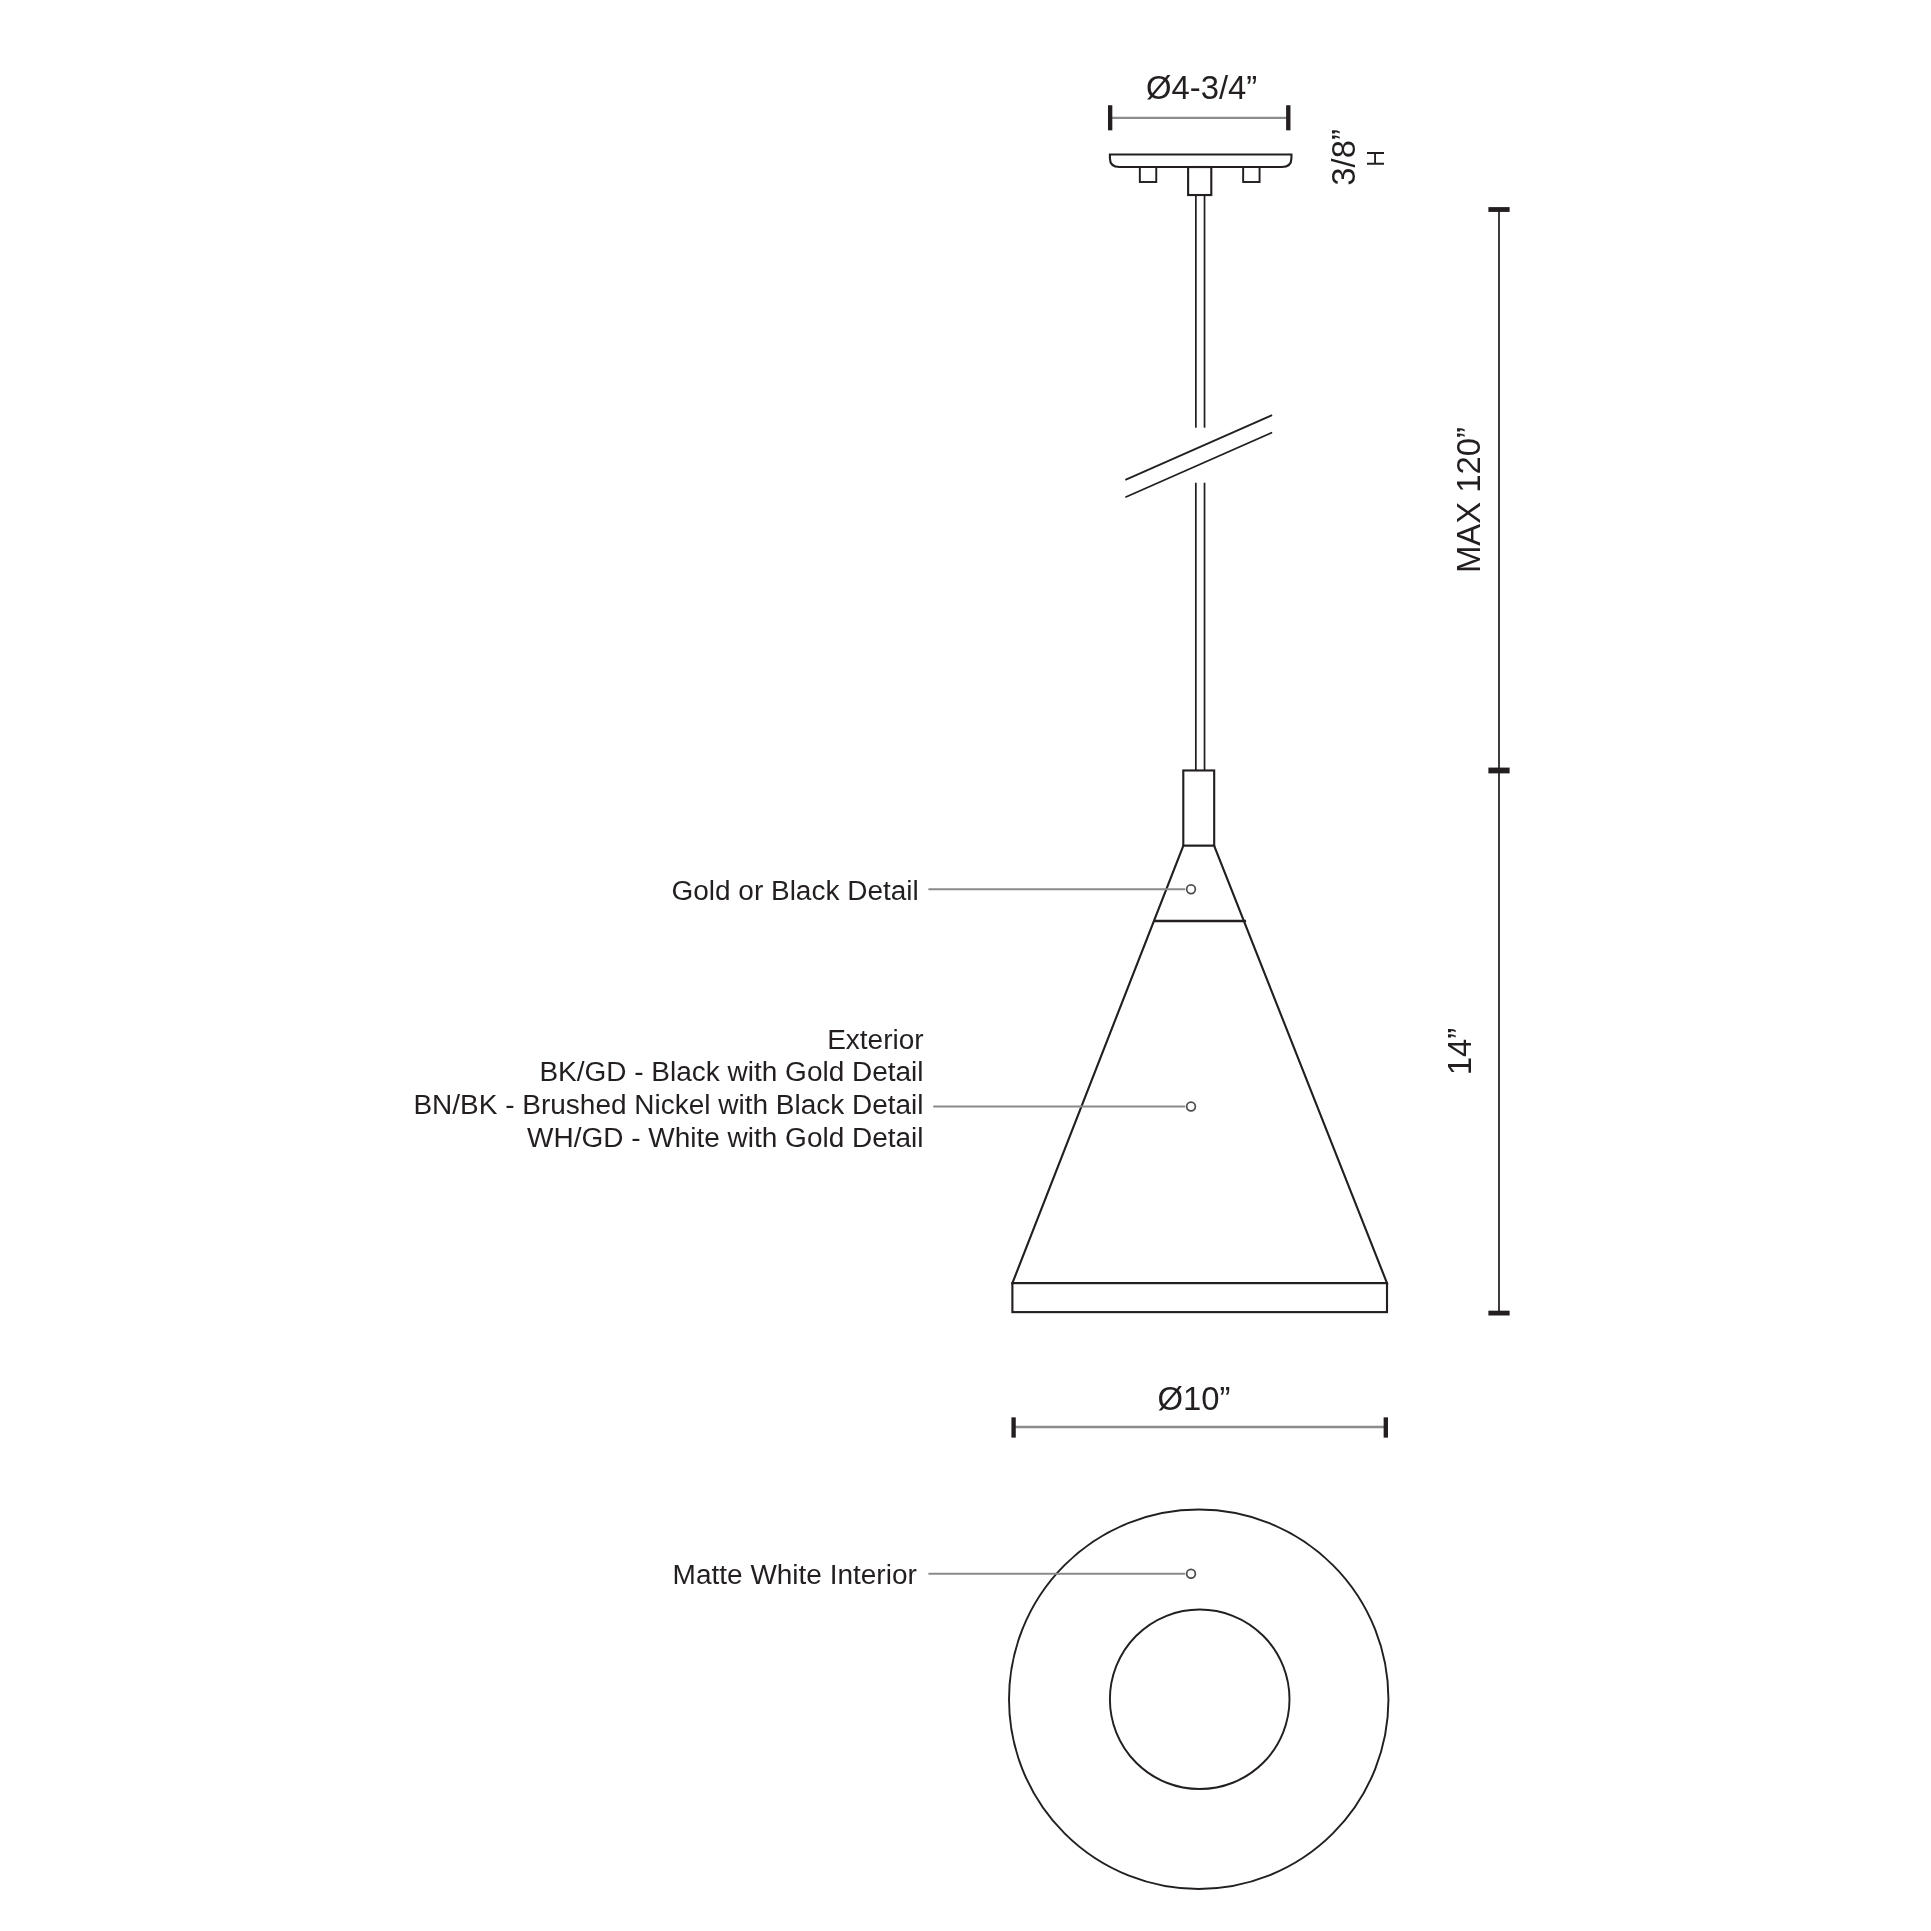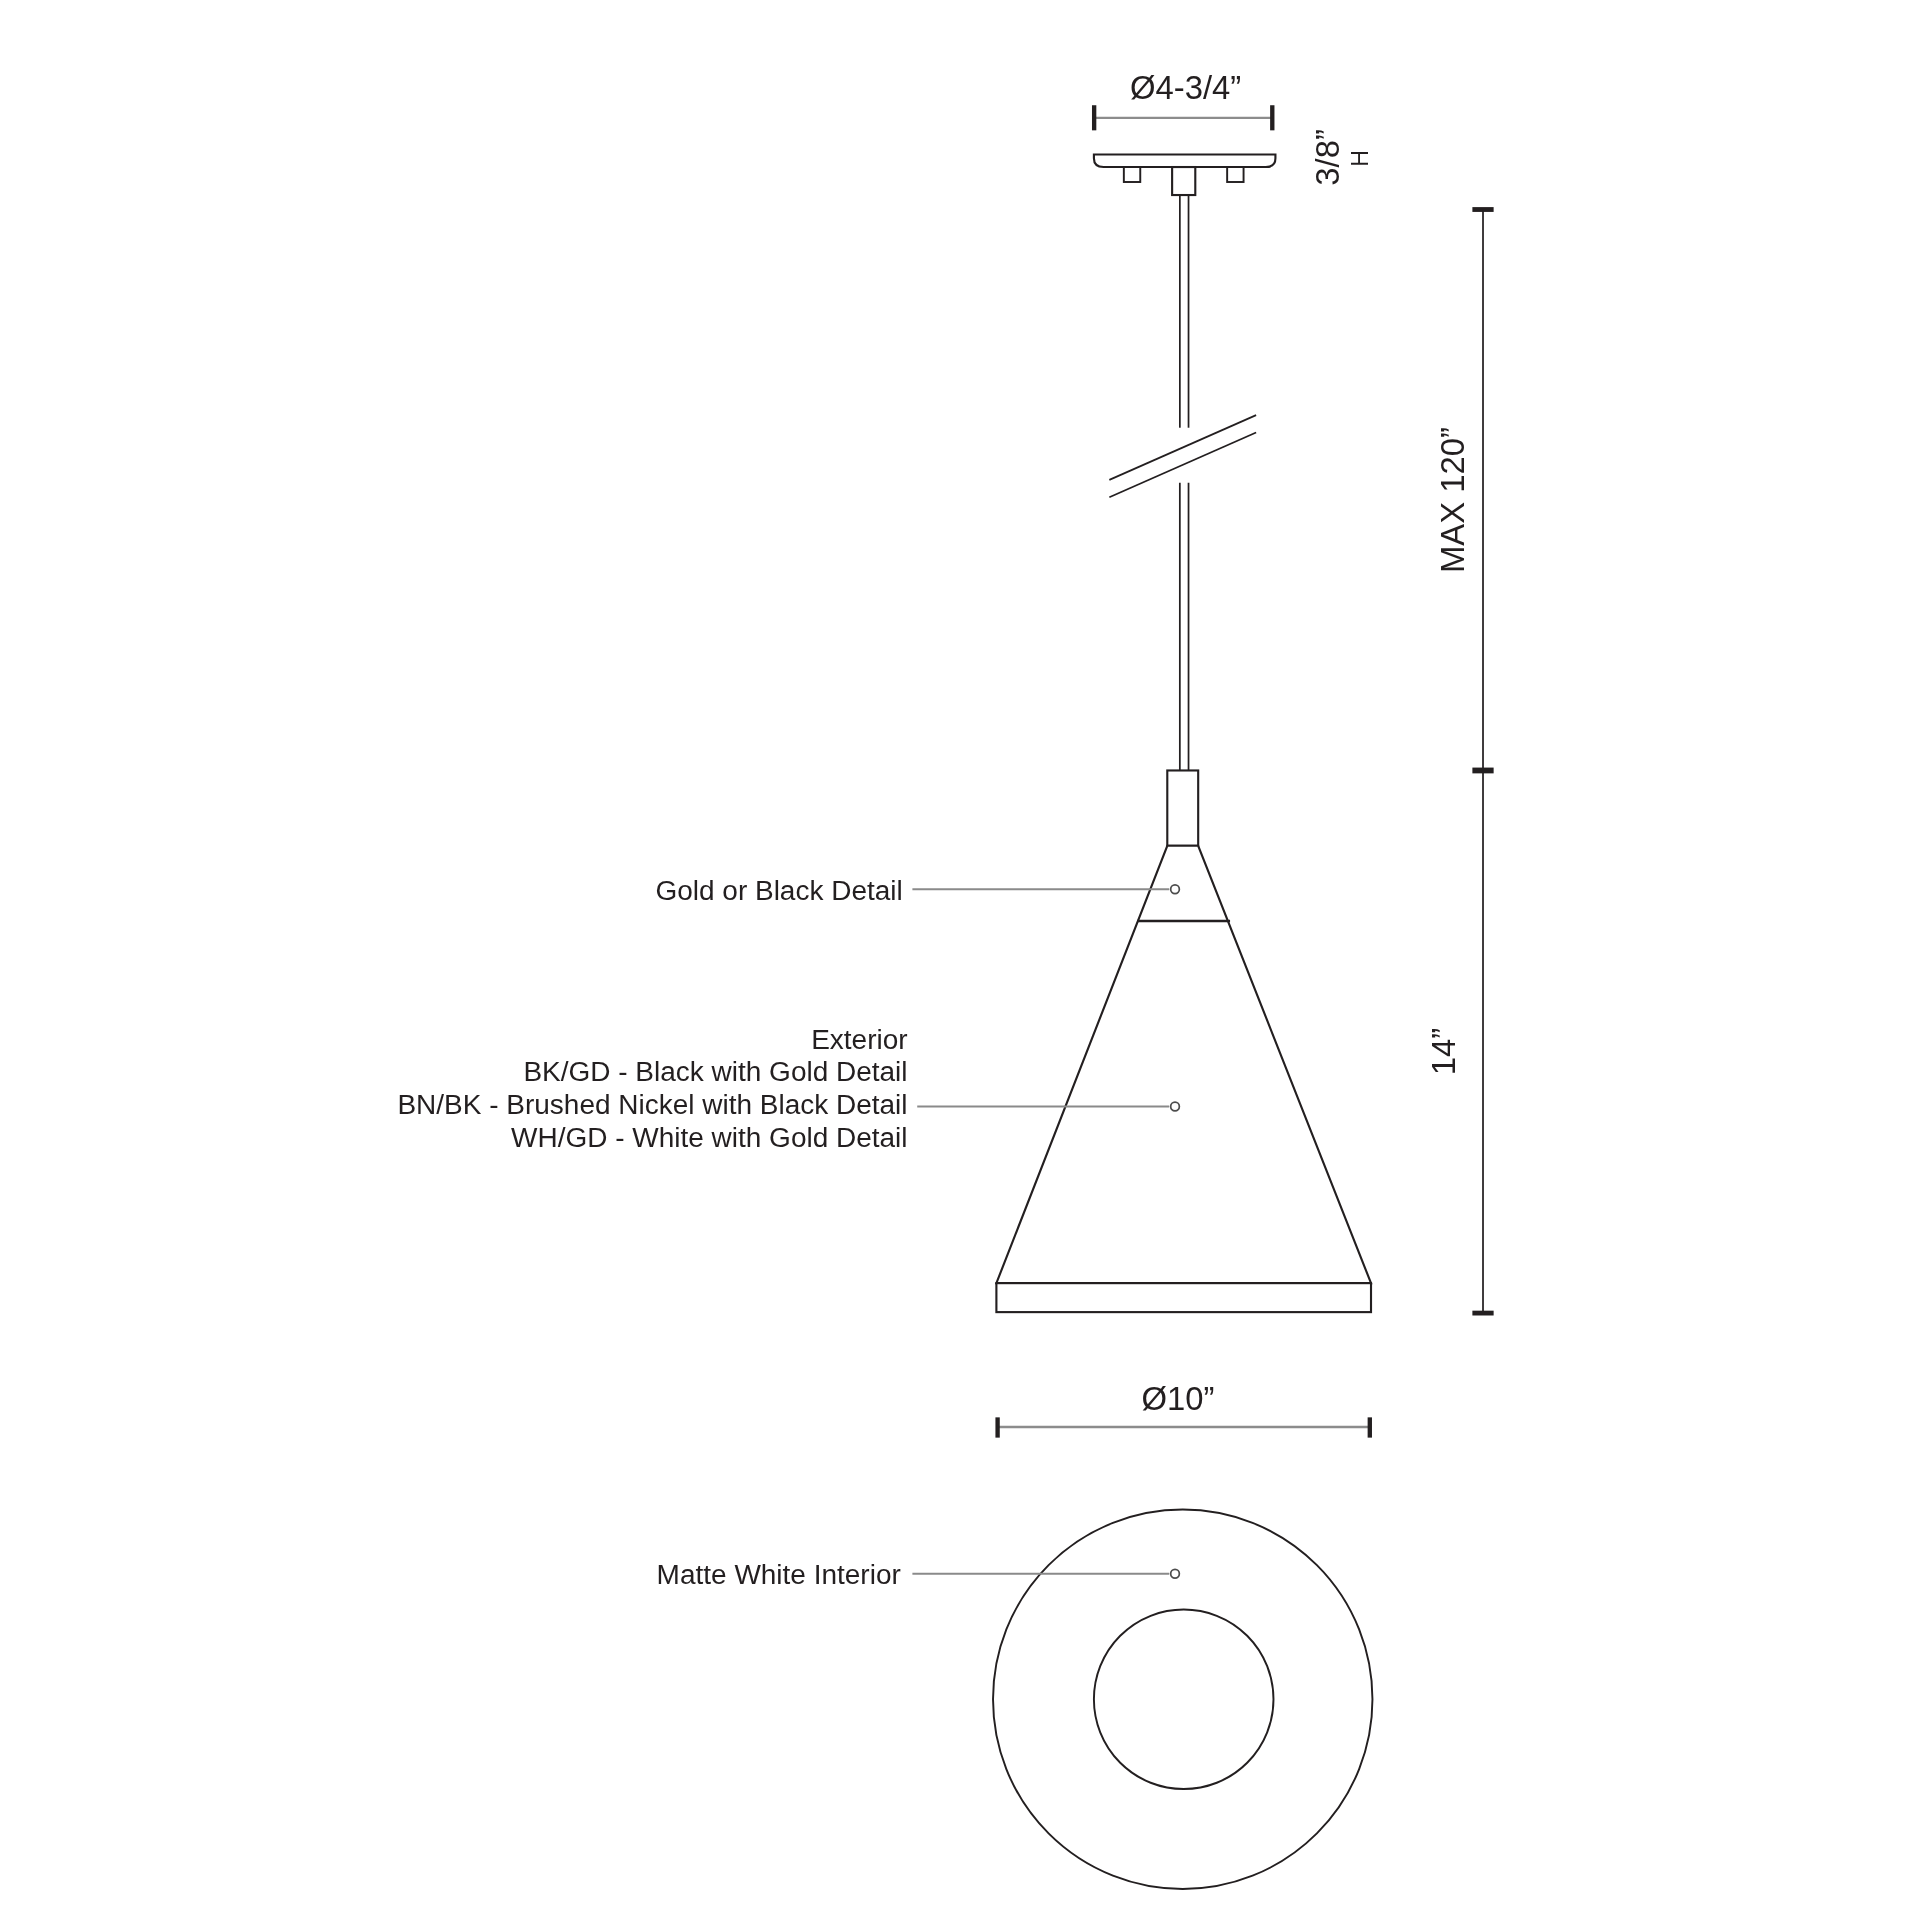--- a/index.html
+++ b/index.html
@@ -7,20 +7,21 @@
     --dim:#8c8c8c;
     --leader:#8a8a8a;
     --paper:#ffffff;
   }
   html,body{margin:0;padding:0;background:var(--paper);}
   .page{
     position:relative;
     width:1718px;height:1931px;
     background:var(--paper);
     font-family:"Liberation Sans", sans-serif;
+    margin-left:16px;
   }
   svg{display:block;width:1931px;height:1931px;}
   .outline{fill:#ffffff;stroke:var(--ink);stroke-width:2.2;stroke-linejoin:miter;}
   .thinline{fill:none;stroke:var(--ink);stroke-width:1.8;}
   .detailline{fill:none;stroke:var(--ink);stroke-width:2.6;}
   .dimline{fill:none;stroke:var(--dim);stroke-width:2.4;}
   .tick{fill:var(--ink);stroke:none;}
   .leaderline{fill:none;stroke:var(--leader);stroke-width:2;}
   .leaderdot{fill:#ffffff;stroke:#4d4d4d;stroke-width:1.8;}
   .dimtext{font:34px "Liberation Sans", sans-serif;fill:var(--ink);}

